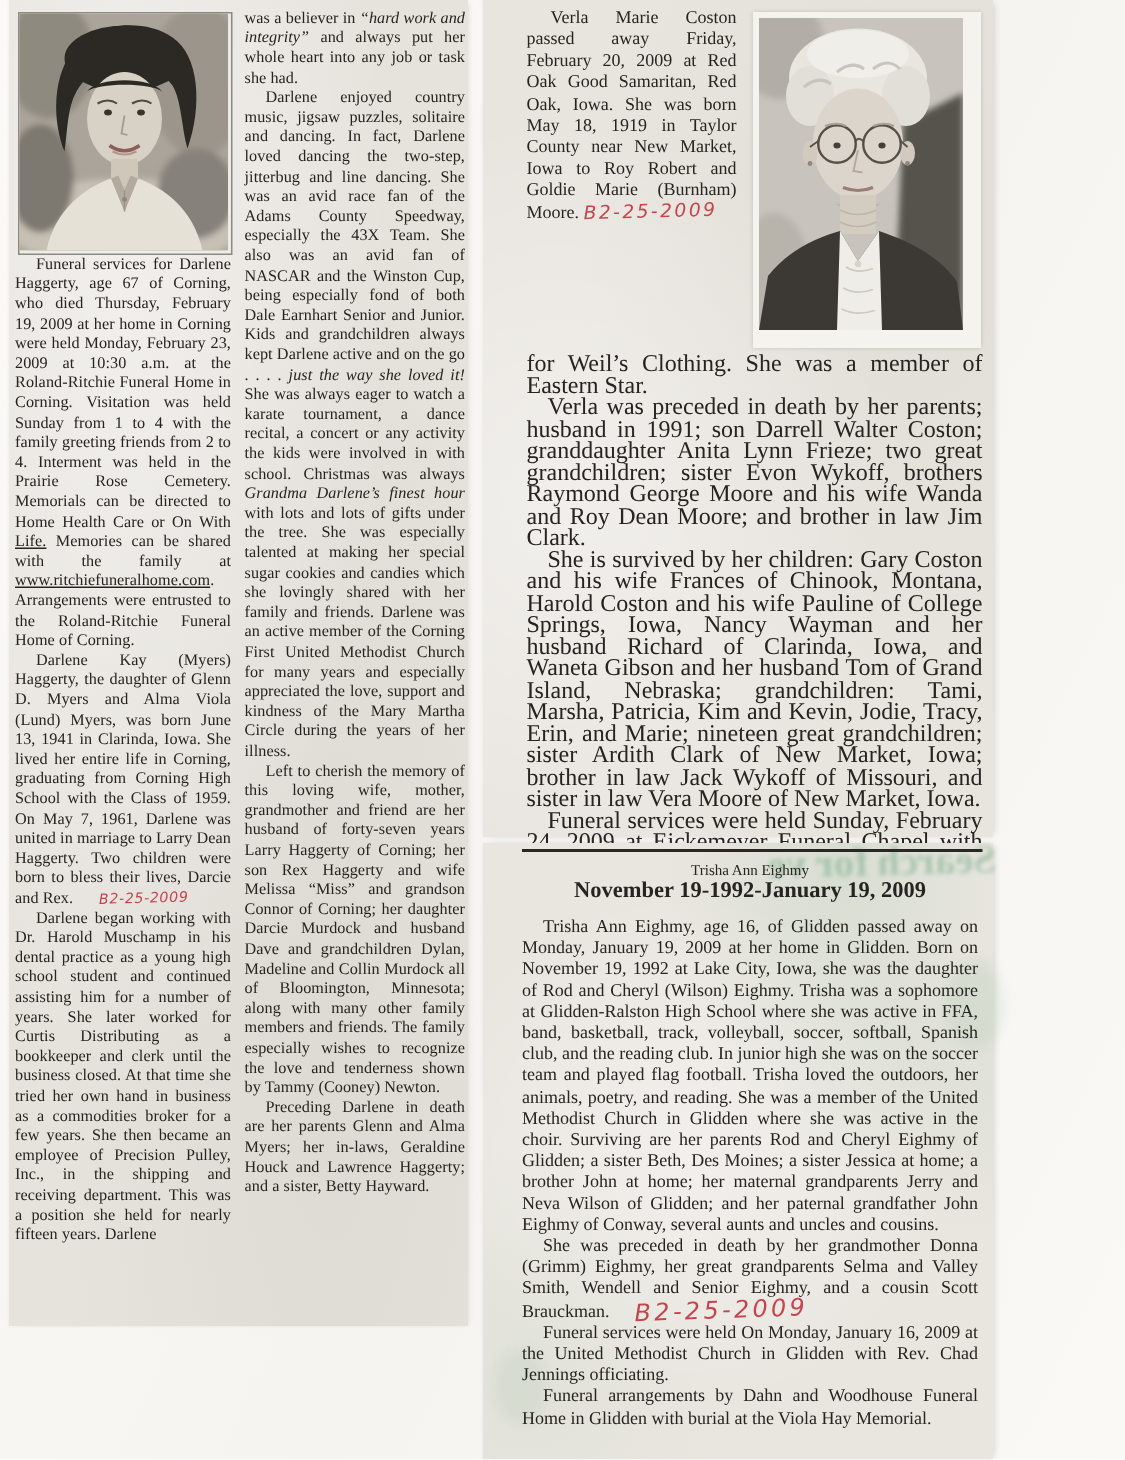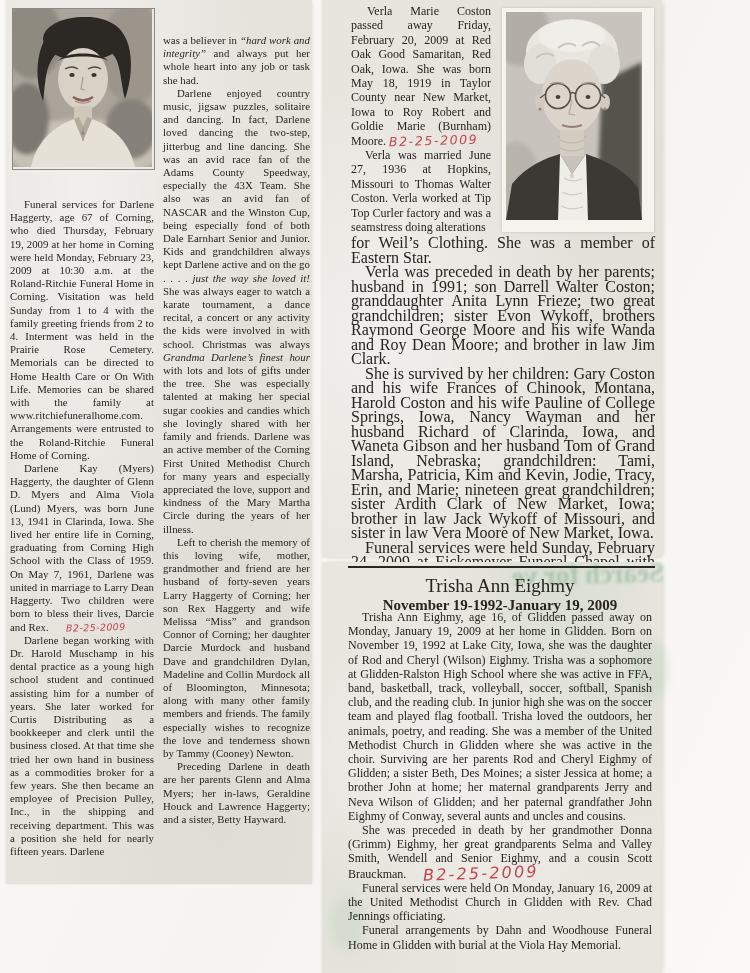--- a/index.html
+++ b/index.html
@@ -21,39 +21,39 @@
         box-shadow:3px 0 5px -2px rgba(0,0,0,.14), -1px 0 2px rgba(0,0,0,.05);}
   .clip-trisha{left:322px;top:562px;width:340px;height:411px;
         background:
           radial-gradient(ellipse at 70% 3%, rgba(110,170,120,.14), transparent 35%),
           radial-gradient(ellipse at 95% 40%, rgba(110,170,120,.08), transparent 28%),
           radial-gradient(ellipse at 8% 85%, rgba(110,170,120,.07), transparent 30%),
           radial-gradient(ellipse at 40% 50%, rgba(255,255,255,.4), transparent 60%),
           #e9e6e0;
         box-shadow:3px 0 5px -2px rgba(0,0,0,.14), -1px 0 2px rgba(0,0,0,.05);}
   .col{position:absolute;text-align:justify;}
-  .c-narrow{font-size:10.8px;line-height:13.2px;letter-spacing:.05px;margin-top:28px;}
+  .c-narrow{font-size:10.8px;line-height:13.2px;letter-spacing:.05px;}
   #col1{left:10px;top:170px;width:144px;}
   #col2{left:163px;top:6px;width:147px;}
   #vnarrow{left:351px;top:4px;width:140px;font-size:12px;line-height:14.4px;}
   #vwide{left:351px;top:236px;width:304px;font-size:16px;line-height:14.5px;}
   #tbody{left:348px;top:610px;width:304px;font-size:12px;line-height:14.2px;}
   .col p{margin:0;text-indent:14px;}
   .col p.noind{text-indent:0;}
   .it{font-style:italic;}
-  .ul{}
+  .ul{text-decoration:underline;}
   .nameline{text-align:justify;text-align-last:justify;padding-left:16px;}
   .red{color:#c4454d;font-family:"DejaVu Sans",sans-serif;font-style:italic;
        white-space:nowrap;display:inline-block;transform:rotate(-1.5deg);}
   .red-sm{font-size:9.5px;letter-spacing:.4px;}
   .red-md{font-size:12.5px;letter-spacing:1.6px;}
   .red-lg{font-size:16px;letter-spacing:2.2px;transform:rotate(-2deg) translateY(1px);}
   .rule{position:absolute;left:348px;top:566px;width:307px;height:2px;background:#2a2723;}
   .t-head{position:absolute;left:348px;top:575px;width:304px;text-align:center;}
-  .t-title{font-size:19px;}
+  .t-title{font-size:10px;}
   .t-dates{font-size:15px;font-weight:bold;}
   .ghost{position:absolute;left:468px;top:560px;width:196px;
          transform:scaleX(-1) rotate(1.5deg);color:#7fb08d;opacity:.55;
          filter:blur(1.4px);font-weight:bold;font-size:27px;
          font-family:"Liberation Serif",serif;pointer-events:none;}
   .smudge{position:absolute;border-radius:50%;filter:blur(4px);pointer-events:none;}
   .photo-frame{position:absolute;}
   #photo-darlene{left:12px;top:8px;width:141px;height:160px;border:1px solid #8d897f;}
   #photo-verla{left:502px;top:8px;width:144px;height:216px;background:#f5f3ee;
                padding:4px;box-shadow:0 0 3px rgba(0,0,0,.15);}
@@ -114,21 +114,20 @@
     <p><span>Darlene enjoyed country music, jigsaw puzzles, solitaire and dancing. In fact, Darlene loved dancing the two-step, jitterbug and line dancing. She was an avid race fan of the Adams County Speedway, especially the 43X Team. She also was an avid fan of NASCAR and the Winston Cup, being especially fond of both Dale Earnhart Senior and Junior. Kids and grandchildren always kept Darlene active and on the go . . . . </span><span class="it">just the way she loved it!</span><span>  She was always eager to watch a karate tournament, a dance recital, a concert or any activity the kids were involved in with school. Christmas was always </span><span class="it">Grandma Darlene’s finest hour</span><span> with lots and lots of gifts under the tree. She was especially talented at making her special sugar cookies and candies which she lovingly shared with her family and friends. Darlene was an active member of the Corning First United Methodist Church for many years and especially appreciated the love, support and kindness of the Mary Martha Circle during the years of her illness.</span></p>
     <p><span>Left to cherish the memory of this loving wife, mother, grandmother and friend are her husband of forty-seven years Larry Haggerty of Corning; her son Rex Haggerty and wife Melissa “Miss” and grandson Connor of Corning; her daughter Darcie Murdock and husband Dave and grandchildren Dylan, Madeline and Collin Murdock all of Bloomington, Minnesota; along with many other family members and friends. The family especially wishes to recognize the love and tenderness shown by Tammy (Cooney) Newton.</span></p>
     <p><span>Preceding Darlene in death are her parents Glenn and Alma Myers; her in-laws, Geraldine Houck and Lawrence Haggerty; and a sister, Betty Hayward.</span></p>
   </div>
 
   <div class="clip clip-verla"></div>
 
   <div class="col" id="vnarrow">
     <div class="nameline">Verla Marie Coston</div>
     <p class="noind"><span>passed away Friday, February 20, 2009 at Red Oak Good Samaritan, Red Oak, Iowa. She was born May 18, 1919 in Taylor County near New Market, Iowa to Roy Robert and Goldie Marie (Burnham) Moore.  </span><span class="red red-md">B2-25-2009</span></p>
-    <p><span>Verla was married June 27, 1936 at Hopkins, Missouri to Thomas Walter Coston. Verla worked at Tip Top Curler factory and was a seamstress doing alterations</span></p>
   </div>
 
   <div class="photo-frame" id="photo-verla">
     <svg width="136" height="208" viewBox="0 0 136 208">
       <defs>
           <filter id="soft2">
             <feGaussianBlur stdDeviation="2"></feGaussianBlur>
           </filter>
         </defs>
       <rect width="136" height="208" fill="#c8c4bd"></rect>

